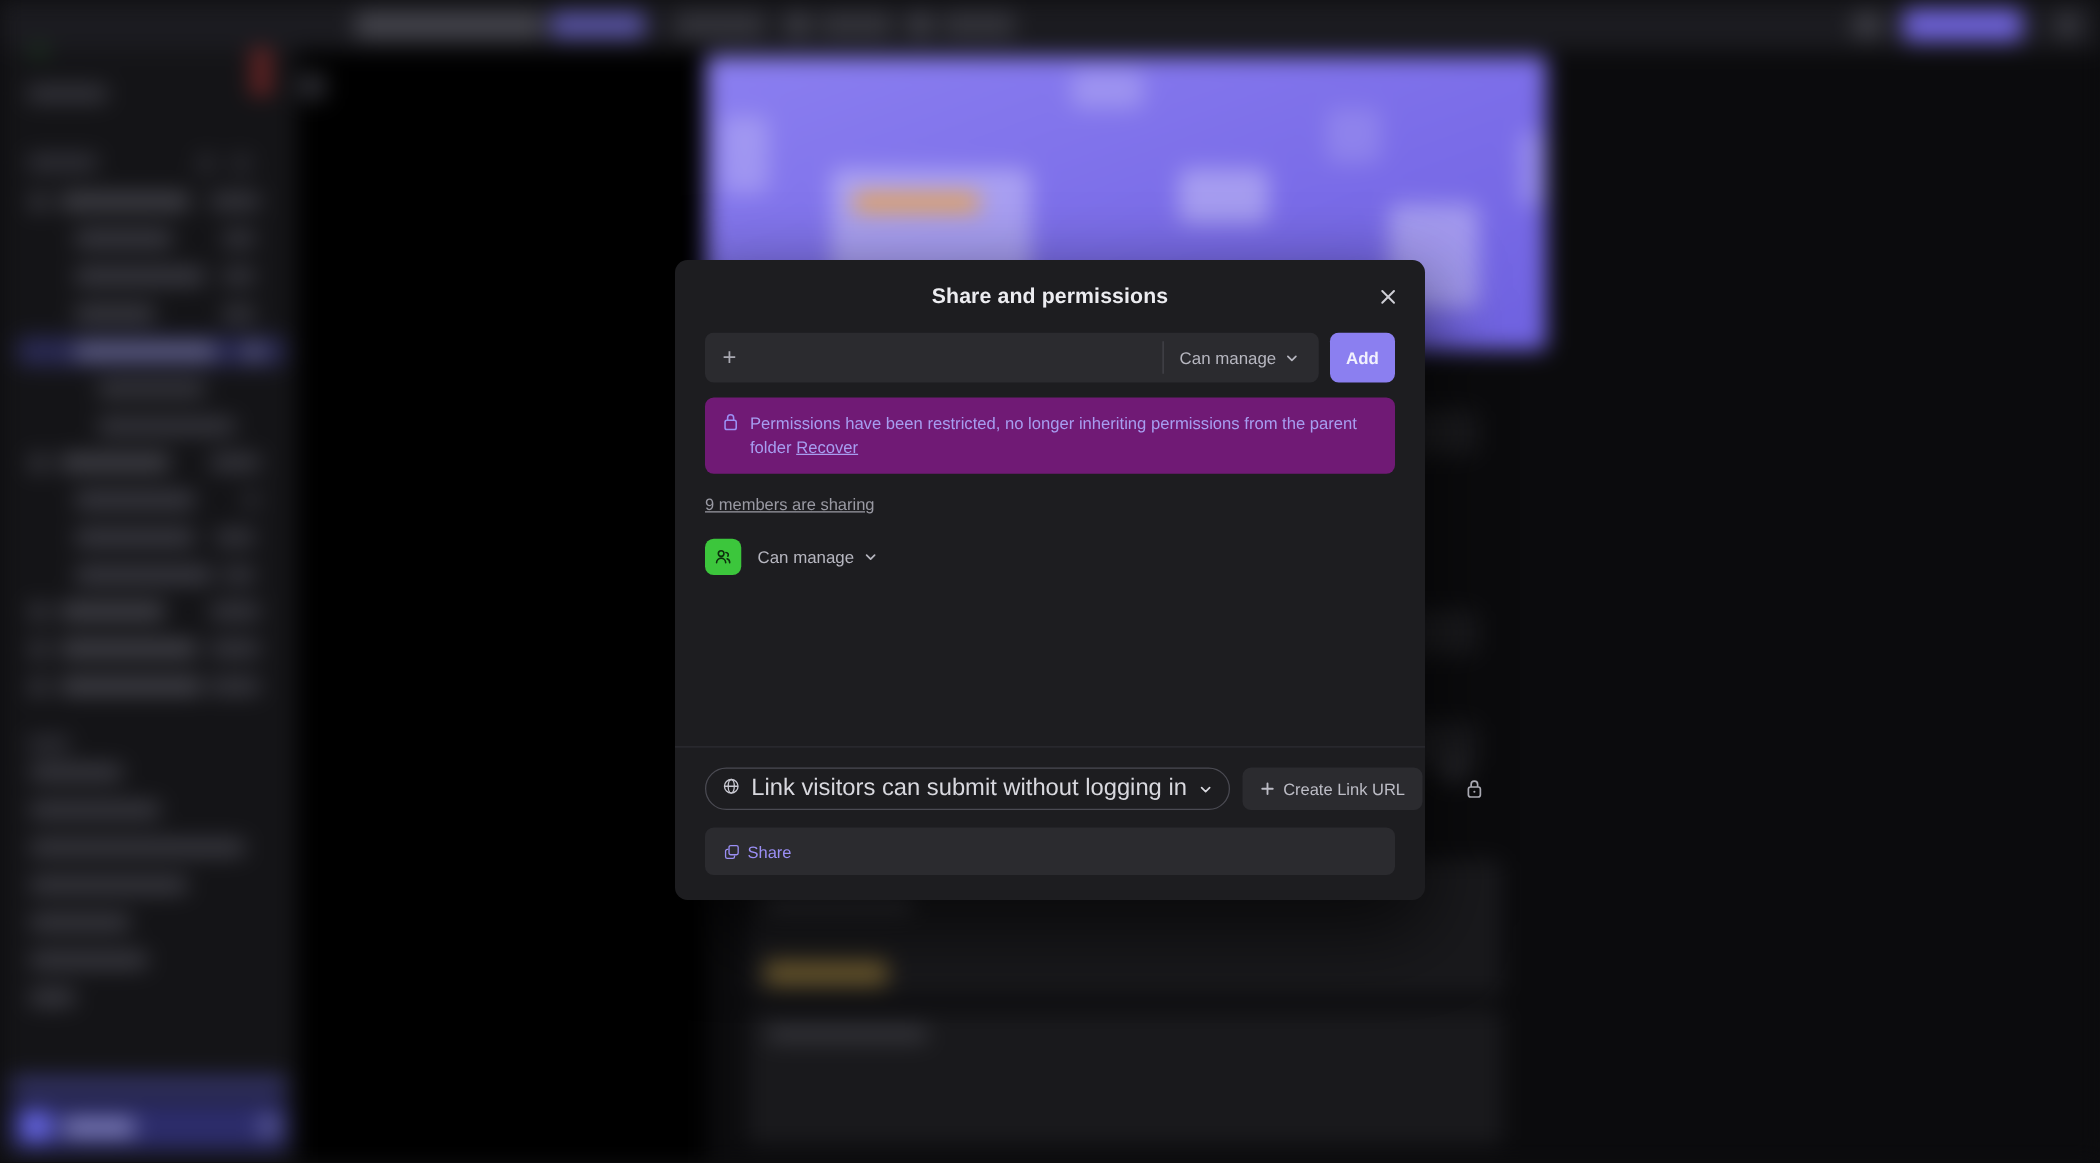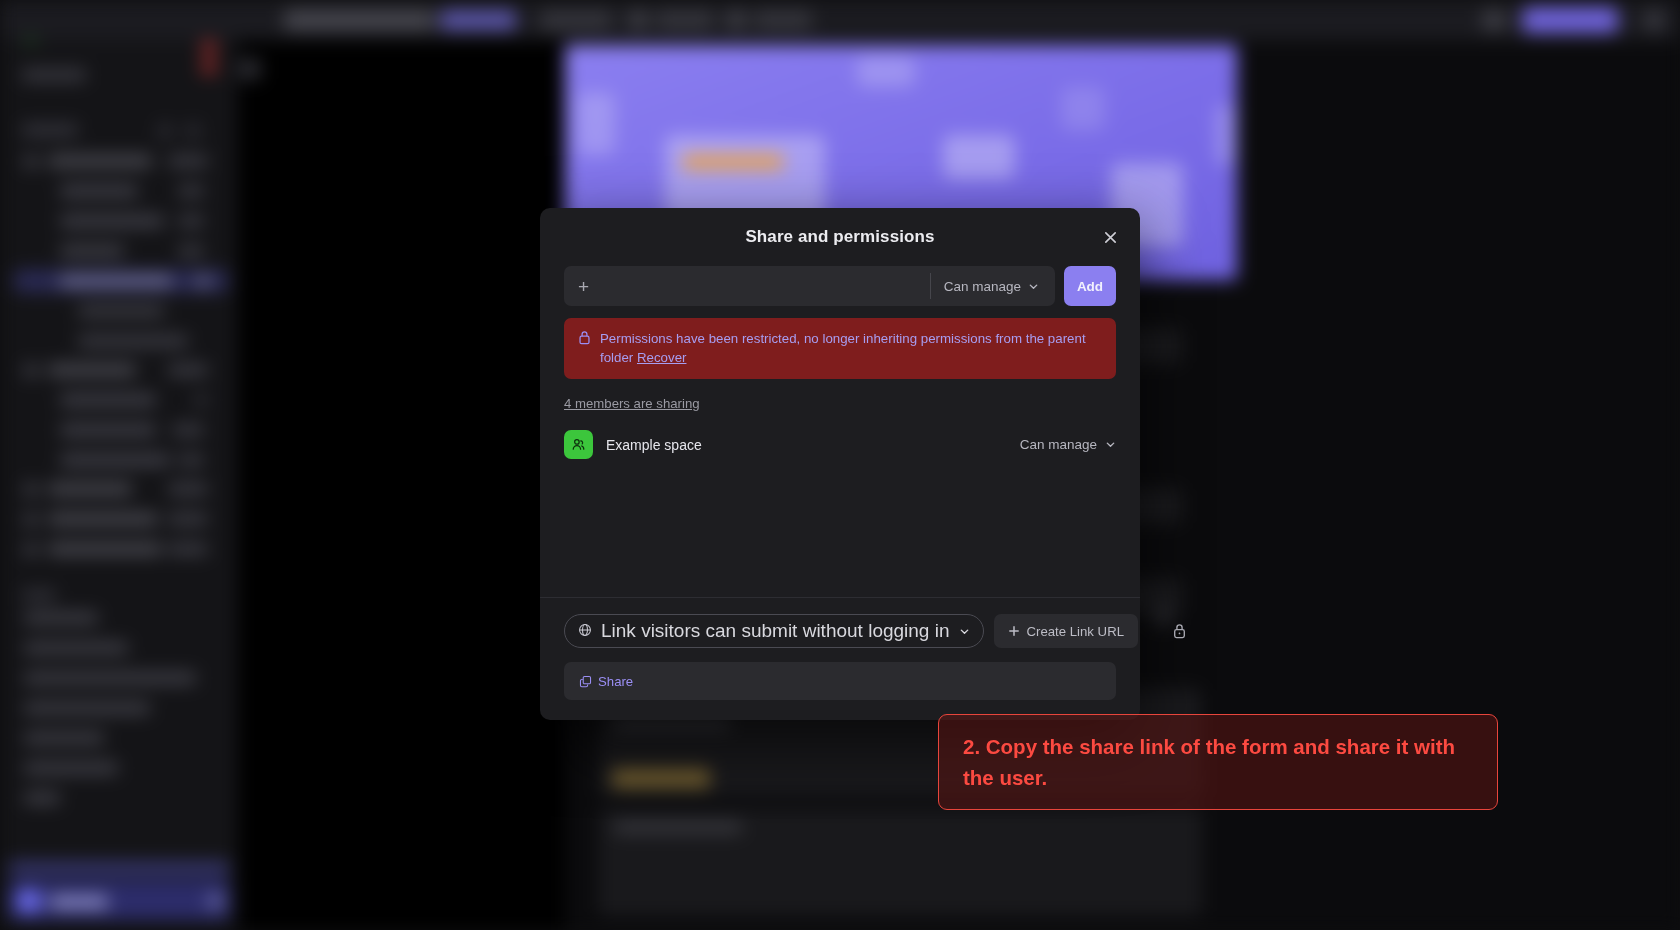--- a/index.html
+++ b/index.html
@@ -119,21 +119,21 @@
   .add-btn {
     flex: 0 0 auto; width: 52px; height: 40px;
     background: #8b7ff0; border: none; border-radius: 7px;
     color: #f2f1fd; font-size: 13.5px; font-weight: bold;
     font-family: "Liberation Sans", sans-serif;
     cursor: pointer;
   }
 
   .notice {
     margin-top: 12px;
-    background: #7f1d1d; border-radius: 7px;
+    background: #701a75; border-radius: 7px;
     padding: 11px 14px 12px 14px;
     display: flex; gap: 9px; align-items: flex-start;
   }
   .notice-icon { flex: 0 0 auto; margin-top: 1px; color: #9b8ff5; }
   .notice-text {
     color: #a79df0; font-size: 13.3px; line-height: 19px;
   }
   .notice-link {
     color: #a79df0; text-decoration: underline; cursor: pointer; font-weight: normal;
   }
@@ -362,32 +362,31 @@
       <div class="notice">
         <span class="notice-icon">
           <svg width="13" height="15" viewBox="0 0 14 16" fill="none" stroke="currentColor" stroke-width="1.35">
             <rect x="2.2" y="6.6" width="9.6" height="8" rx="1.6"></rect>
             <path d="M4.4 6.6 V4.5 a2.6 2.6 0 0 1 5.2 0 V6.6"></path>
           </svg>
         </span>
         <span class="notice-text"><span>Permissions have been restricted, no longer inheriting permissions from the parent folder </span><span class="notice-link">Recover</span></span>
       </div>
 
-      <div class="members-count">4 members are sharing</div>
+      <div class="members-count">9 members are sharing</div>
 
       <div class="member-row">
         <span class="member-avatar">
           <svg width="15" height="15" viewBox="0 0 16 16" fill="none" stroke="currentColor" stroke-width="1.35" stroke-linecap="round">
             <circle cx="6.3" cy="5.2" r="2.4"></circle>
             <path d="M2.4 13 a3.9 3.9 0 0 1 7.8 0"></path>
             <path d="M10.4 4.2 a2 2 0 0 1 1.6 3.2"></path>
             <path d="M11.4 9.6 a3.4 3.4 0 0 1 2.2 3.4"></path>
           </svg>
         </span>
-        <span class="member-name">Example space</span>
         <span class="member-perm">
           <span>Can manage</span>
           <svg class="chev" viewBox="0 0 12 12" fill="none" stroke="currentColor" stroke-width="1.5" stroke-linecap="round" stroke-linejoin="round">
               <path d="M2.5 4.5 L6 8 L9.5 4.5"></path>
             </svg>
         </span>
       </div>
 
     </div>
 
@@ -430,15 +429,14 @@
           <svg width="13" height="13" viewBox="0 0 16 16" fill="none" stroke="currentColor" stroke-width="1.3">
             <rect x="5.2" y="1.8" width="9" height="9" rx="1.7"></rect>
             <path d="M10.6 11.6 v1.1 a1.7 1.7 0 0 1 -1.7 1.7 H3.5 a1.7 1.7 0 0 1 -1.7 -1.7 V7.3 a1.7 1.7 0 0 1 1.7 -1.7 h1.1"></path>
           </svg>
           <span>Share</span>
         </span>
       </div>
     </div>
   </div>
 
-  <div class="callout" id="callout-2">2. Copy the share link of the form and share it with the user.</div>
 
 </div>
 
 </body></html>

